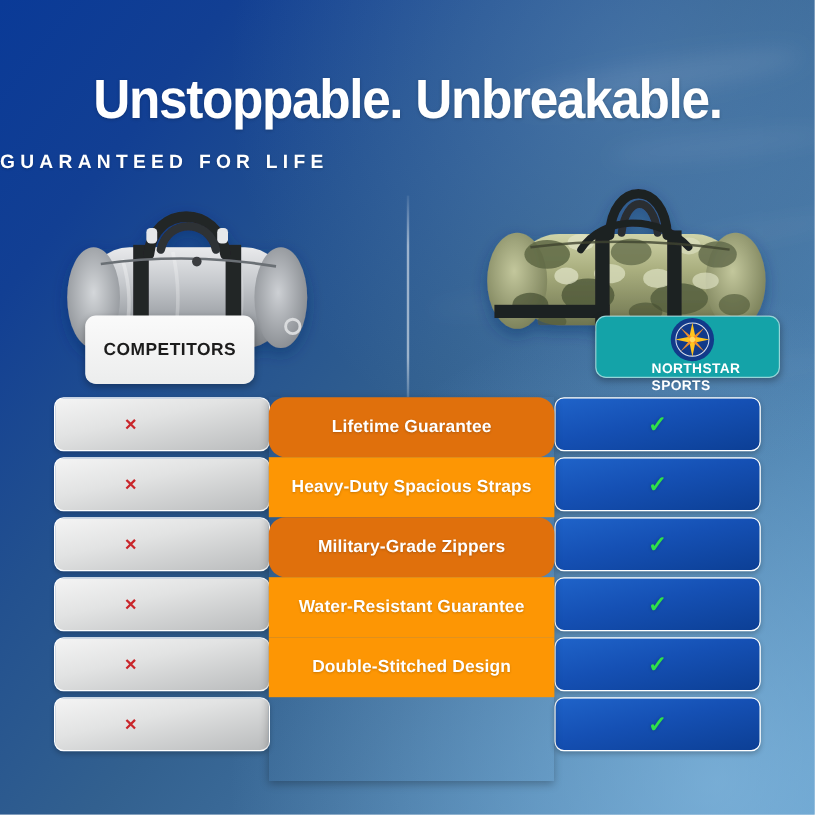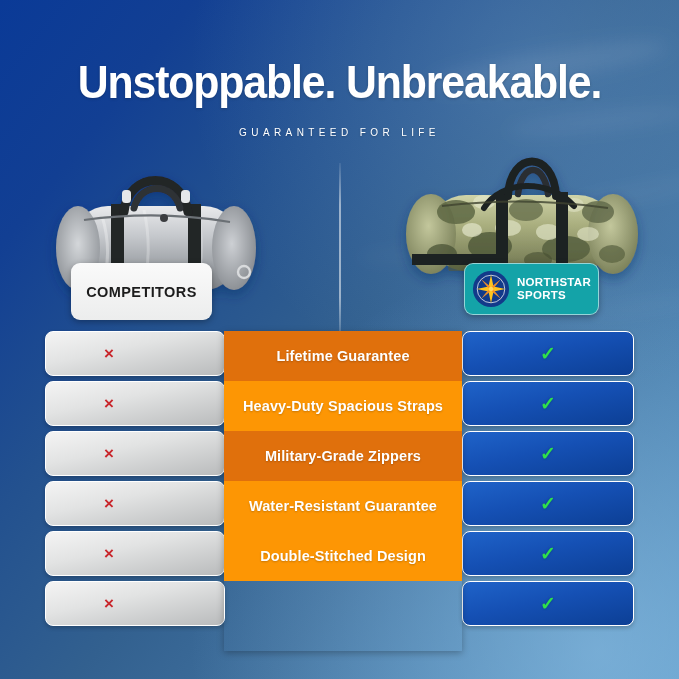--- a/index.html
+++ b/index.html
@@ -48,23 +48,23 @@
     font-size:46px;
     font-weight:bold;
     color:#ffffff;
     letter-spacing:-1.2px;
     transform:scaleX(0.93);
     text-shadow:0 1px 3px rgba(0,0,0,0.22);
     white-space:nowrap;
   }
   .subhead {
     position:absolute; left:0; top:127px; width:679px;
-    text-align:center;
-    font-size:10px;
-    font-weight:normal;
+    text-align:left;
+    font-size:16px;
+    font-weight:bold;
     color:#ffffff;
     letter-spacing:4.4px;
     text-shadow:0 1px 2px rgba(0,0,0,0.22);
   }
 
   
   .divider {
     position:absolute; left:339px; top:163px;
     width:2px; height:168px;
     background:linear-gradient(180deg, rgba(255,255,255,0.08), rgba(255,255,255,0.52) 25%, rgba(255,255,255,0.52) 80%, rgba(255,255,255,0.18));
@@ -89,26 +89,27 @@
     width:141px; height:57px;
     background:linear-gradient(180deg,#fafafa,#eceded);
     justify-content:center;
     box-shadow:0 2px 6px rgba(0,0,0,0.30);
   }
   .badge-competitors .btxt {
     font-size:14.5px; font-weight:bold; color:#1c1c1c; letter-spacing:0.4px;
   }
 
   .badge-northstar {
-    left:464px; top:263px;
-    width:135px; height:52px;
+    left:496px; top:263px;
+    width:154px; height:52px;
     background:#14a3a8;
     padding-left:7px;
     box-shadow:0 2px 6px rgba(0,0,0,0.30);
     border:1.5px solid rgba(255,255,255,0.55);
+    flex-direction:column;
   }
   .ns-logo { width:38px; height:38px; flex:0 0 38px; }
   .ns-text {
     margin-left:7px;
     font-size:11.5px; font-weight:bold; color:#ffffff;
     line-height:13.5px; letter-spacing:0.3px;
   }
 
   
   #table { position:absolute; left:0; top:331px; width:679px; height:320px; }
@@ -150,21 +151,21 @@
     height:50px;
     display:flex; align-items:center; justify-content:center;
     text-align:center;
     color:#ffffff;
     font-size:14.5px;
     font-weight:bold;
     letter-spacing:0.1px;
     text-shadow:0 1px 2px rgba(0,0,0,0.22);
     padding:0 6px;
   }
-  .feat.dark  { background:#e0700c; }
+  .feat.dark  { background:#e0700c;border-radius:14px; }
   .feat.light { background:#fd9604; }
 </style>
 </head>
 <body>
 
 <div id="stage">
 
   <div class="cloud c1"></div>
   <div class="cloud c2"></div>
   <div class="cloud c3"></div>

